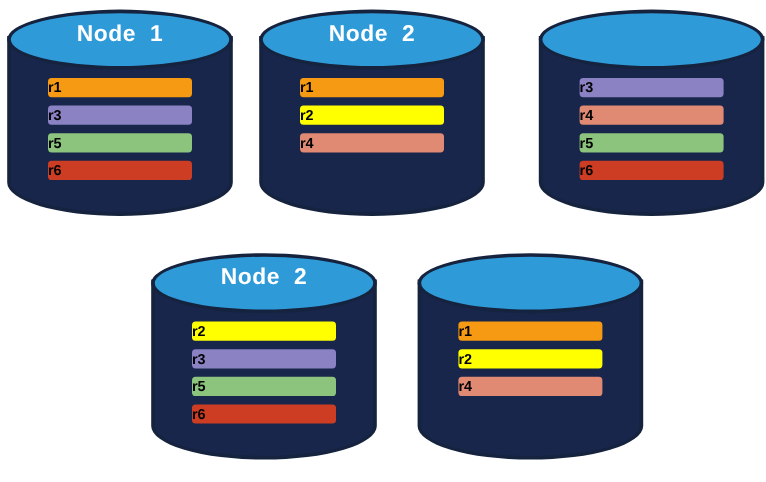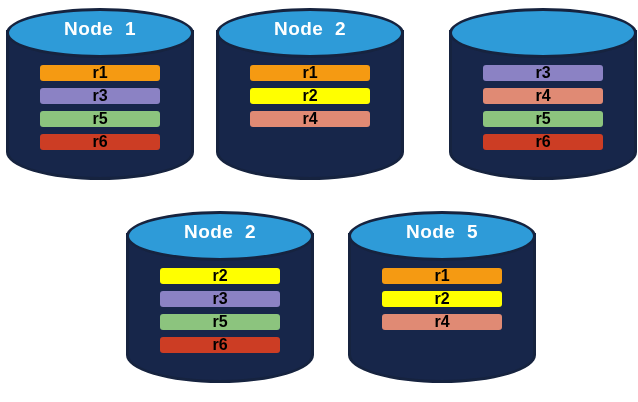--- a/index.html
+++ b/index.html
@@ -74,24 +74,24 @@
     top: 57px;
     width: 120px;
     z-index: 3;
   }
 
   .row-bar {
     height: 16px;
     margin-bottom: 7px;
     border-radius: 3px;
     color: #000000;
-    font-size: 16px;
+    font-size: 12px;
     font-weight: bold;
     line-height: 16px;
-    text-align: center;
+    text-align: left;
   }
 
   
   #node-1 { left: 6px;   top: 8px; }
   #node-2 { left: 216px; top: 8px; text-decoration: underline; }
   #node-3 { left: 449px; top: 8px; }
   #node-4 { left: 126px; top: 211px; }
   #node-5 { left: 348px; top: 211px; }
 </style>
 </head>
@@ -136,20 +136,19 @@
       <div class="rows">
         <div class="row-bar" style="background: rgb(255, 255, 0);">r2</div>
         <div class="row-bar" style="background: rgb(139, 130, 196);">r3</div>
         <div class="row-bar" style="background: rgb(140, 196, 126);">r5</div>
         <div class="row-bar" style="background: rgb(204, 61, 36);">r6</div>
       </div>
     </div>
     <div class="node" id="node-5">
       <div class="cyl-body"></div>
       <div class="cyl-top"></div>
-      <div class="node-label">Node  5</div>
       <div class="rows">
         <div class="row-bar" style="background: rgb(245, 154, 18);">r1</div>
         <div class="row-bar" style="background: rgb(255, 255, 0);">r2</div>
         <div class="row-bar" style="background: rgb(224, 138, 116);">r4</div>
       </div>
     </div>
   </div>
 
 </body></html>

